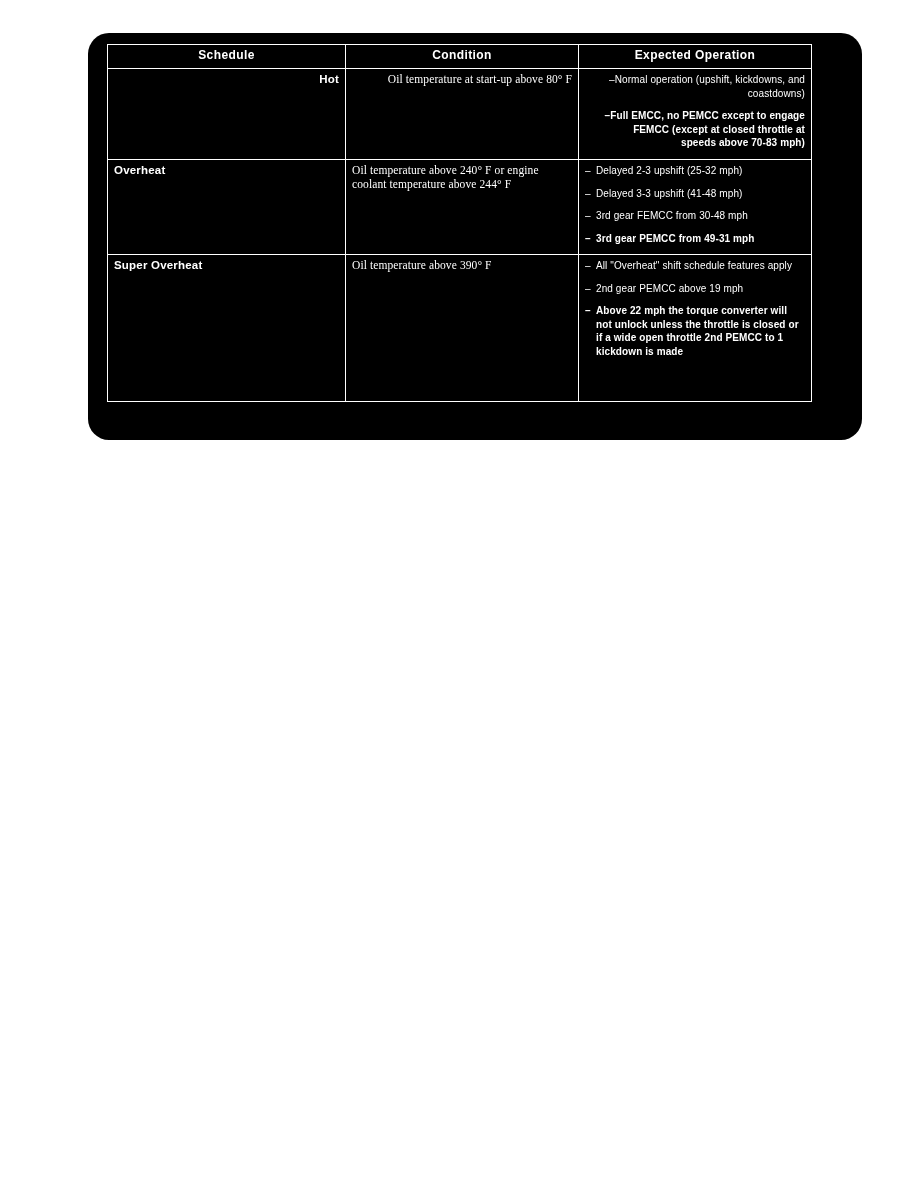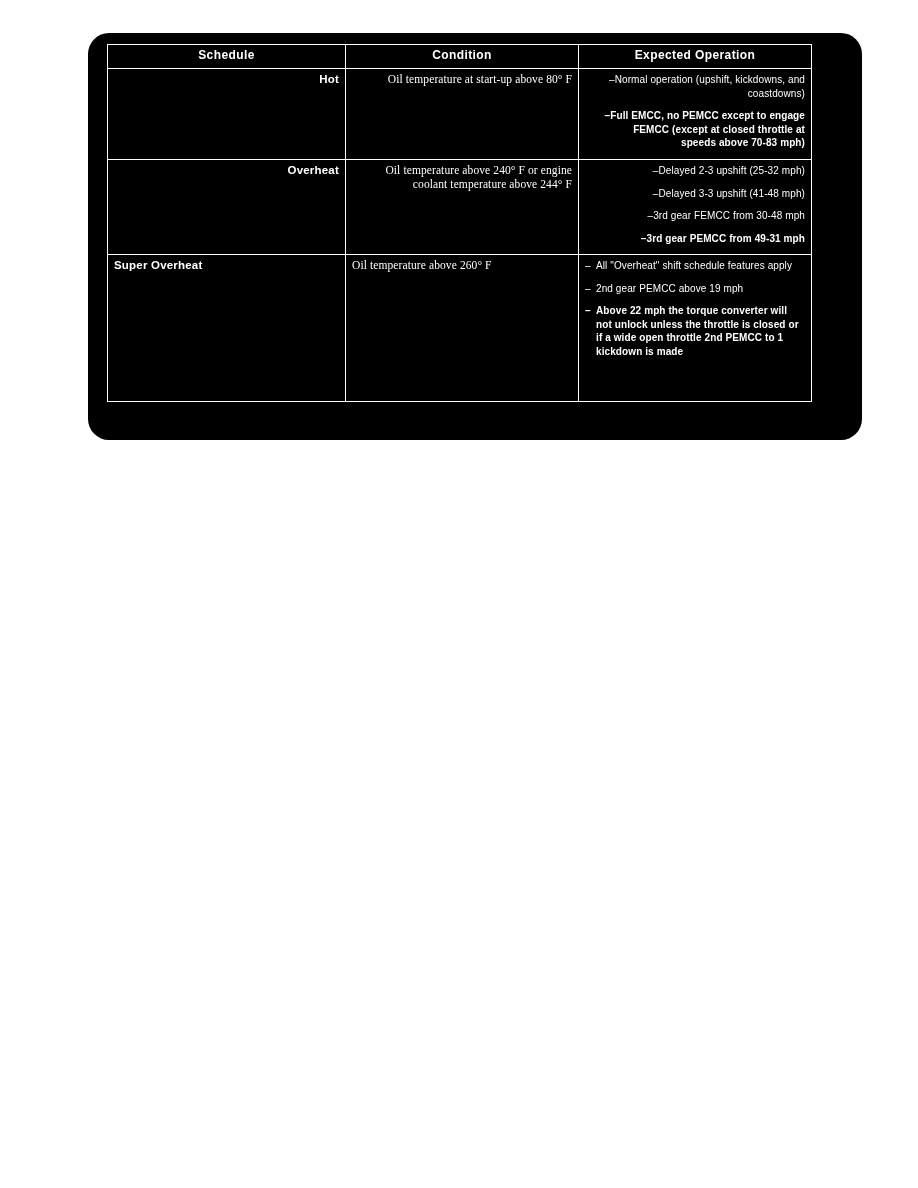--- a/index.html
+++ b/index.html
@@ -91,21 +91,21 @@
   .op-list li:last-child {
     margin-bottom: 0;
     font-weight: bold;
   }
   .dash {
     display: inline-block;
     width: 11px;
     text-indent: 0;
   }
   .row-hot td { height: 80px; text-align: right; }
-  .row-overheat td { height: 84px; text-align: right; }
+  .row-overheat td { height: 84px; }
   .row-super td { height: 136px; margin-left: 10px; }
 </style>
 </head>
 <body>
 
 <div class="page">
   <div class="table-panel">
     <table class="schedule-table">
       <colgroup>
         <col class="c-schedule">
@@ -137,21 +137,21 @@
             <ul class="op-list">
               <li><span class="dash">–</span><span>Delayed 2-3 upshift (25-32 mph)</span></li>
               <li><span class="dash">–</span><span>Delayed 3-3 upshift (41-48 mph)</span></li>
               <li><span class="dash">–</span><span>3rd gear FEMCC from 30-48 mph</span></li>
               <li><span class="dash">–</span><span>3rd gear PEMCC from 49-31 mph</span></li>
             </ul>
           </td>
         </tr>
         <tr class="row-super">
           <td class="cell-schedule">Super Overheat</td>
-          <td class="cell-condition">Oil temperature above 260° F</td>
+          <td class="cell-condition">Oil temperature above 390° F</td>
           <td>
             <ul class="op-list">
               <li><span class="dash">–</span><span>All "Overheat" shift schedule features apply</span></li>
               <li><span class="dash">–</span><span>2nd gear PEMCC above 19 mph</span></li>
               <li><span class="dash">–</span><span>Above 22 mph the torque converter will not unlock unless the throttle is closed or if a wide open throttle 2nd PEMCC to 1 kickdown is made</span></li>
             </ul>
           </td>
         </tr>
       </tbody>
     </table>

